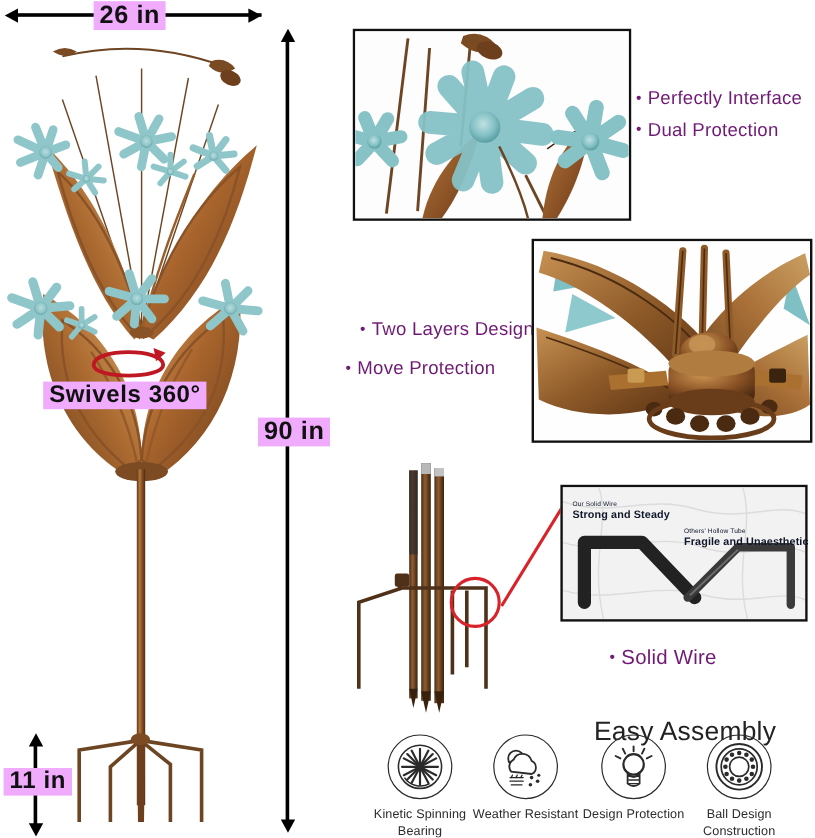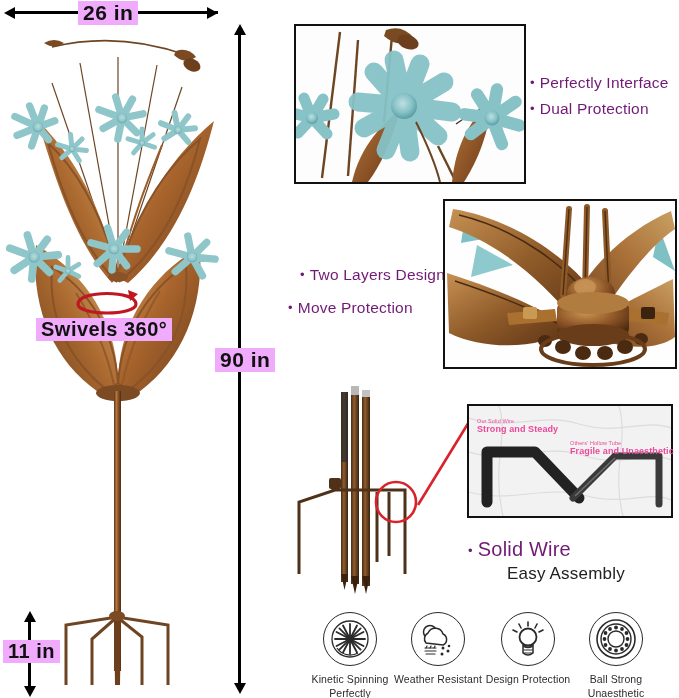--- a/index.html
+++ b/index.html
@@ -25,21 +25,21 @@
 
   
   .photo{position:absolute;border:2px solid #111;background:#fff;overflow:hidden;}
   .photo-inner{position:absolute;inset:0;overflow:hidden;}
 
   
   .feat{position:absolute;width:88px;text-align:center;}
   .feat-circ{width:52px;height:52px;border:1.6px solid #2a2a2a;border-radius:50%;margin:0 auto;position:relative;}
   .feat-label{font-size:10.5px;line-height:13.5px;color:#2c2c2c;margin-top:7px;letter-spacing:.1px;}
 
-  .wire-cap{position:absolute;white-space:nowrap;color:#ec4899;}
+  .wire-cap{position:absolute;white-space:nowrap;color:#0f172a;}
   .wire-cap .small{font-size:5.5px;display:block;letter-spacing:.1px;}
   .wire-cap .big{font-size:9px;font-weight:bold;display:block;letter-spacing:.1px;}
 
   
   .swivel{position:absolute;}
 </style>
 </head>
 <body>
 
 <div class="dim-h-line" style="left:14px;top:11px;width:204px;"></div>
@@ -355,22 +355,22 @@
 
 <div class="wire-cap" style="left:477px;top:418px;">
   <span class="small">Our Solid Wire</span>
   <span class="big">Strong and Steady</span>
 </div>
 <div class="wire-cap" style="left:570px;top:440px;">
   <span class="small">Others' Hollow Tube</span>
   <span class="big">Fragile and Unaesthetic</span>
 </div>
 
-<div class="bul" style="left:468px;top:538px;font-size:20px;">Solid Wire</div>
-<div class="plain" style="left:495px;top:564px;font-size:17px;margin-left:12px;">Easy Assembly</div>
+<div class="bul" style="left:508px;top:538px;font-size:17px;">Solid Wire</div>
+<div class="plain" style="left:495px;top:597px;font-size:22px;">Easy Assembly</div>
 
 <div class="feat" style="left:306px;top:612px;">
   <div class="feat-circ">
     <svg width="52" height="52" viewBox="0 0 52 52">
       <circle cx="26" cy="26" r="18" fill="none" stroke="#2a2a2a" stroke-width="1.3"></circle>
       <g stroke="#2a2a2a" stroke-width="1.8" stroke-linecap="round">
         <path d="M26 11 L26 41"></path>
           <path d="M11 26 L41 26"></path>
         <path d="M15.4 15.4 L36.6 36.6"></path>
           <path d="M36.6 15.4 L15.4 36.6"></path>
@@ -378,21 +378,21 @@
           <path d="M33 12.5 L19 39.5"></path>
         <path d="M12.5 19 L39.5 33"></path>
           <path d="M12.5 33 L39.5 19"></path>
       </g>
       <circle cx="26" cy="26" r="3.4" fill="#2a2a2a"></circle>
       <path d="M13 35 A16 16 0 0 0 34 40" fill="none" stroke="#2a2a2a" stroke-width="1.3"></path>
     </svg>
   </div>
   <div class="feat-label">
     <span>Kinetic Spinning</span><br>
-    <span>Perfectly</span>
+    <span>Bearing</span>
   </div>
 </div>
 
 <div class="feat" style="left:394px;top:612px;">
   <div class="feat-circ">
     <svg width="52" height="52" viewBox="0 0 52 52">
       <circle cx="18" cy="19" r="6.5" fill="none" stroke="#2a2a2a" stroke-width="1.5"></circle>
       <path d="M14 30 a6.5 6.5 0 0 1 2 -10 a8 8 0 0 1 15 1 a6 6 0 0 1 0 11 z" fill="#fff" stroke="#2a2a2a" stroke-width="1.5"></path>
       <g stroke="#2a2a2a" stroke-width="1.1" stroke-linecap="round">
         <path d="M13 35 h11"></path>
@@ -457,16 +457,16 @@
         <circle cx="26" cy="37.5" r="1.9"></circle>
           <circle cx="20" cy="36" r="1.9"></circle>
         <circle cx="15.5" cy="32" r="1.9"></circle>
           <circle cx="14.5" cy="26" r="1.9"></circle>
         <circle cx="15.5" cy="20" r="1.9"></circle>
           <circle cx="20" cy="16" r="1.9"></circle>
       </g>
     </svg>
   </div>
   <div class="feat-label">
-    <span>Ball Strong</span><br>
-    <span>Unaesthetic</span>
+    <span>Ball Design</span><br>
+    <span>Construction</span>
   </div>
 </div>
 
 </body></html>

